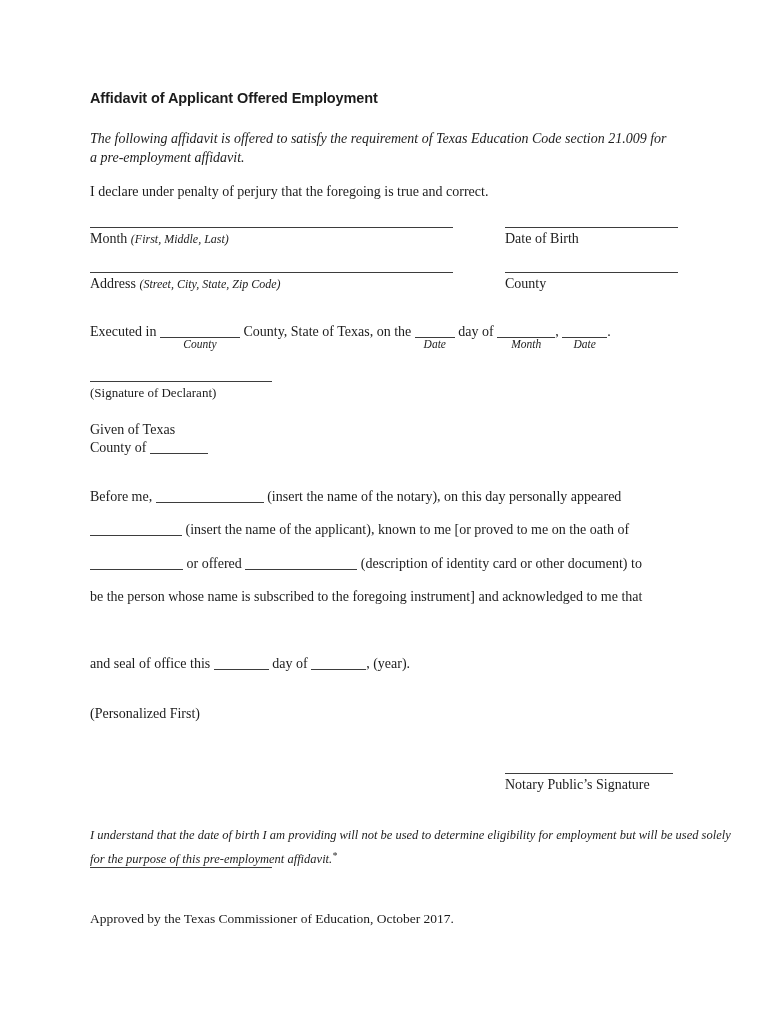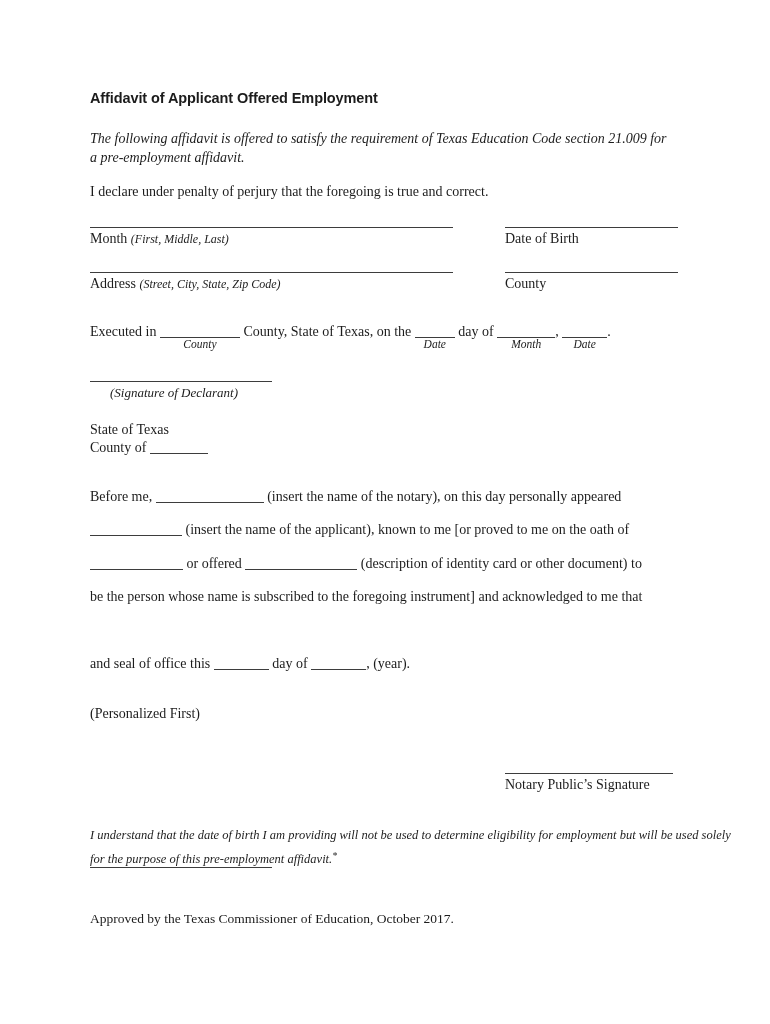--- a/index.html
+++ b/index.html
@@ -11,21 +11,21 @@
   .title{font-family:"Liberation Sans",sans-serif;font-weight:bold;font-size:14.5px;letter-spacing:-0.1px;}
   .italic{font-style:italic;margin-top:9px;}
   .body-text{font-size:14px;}
   .rule{border-top:1.4px solid #3d3d3d;height:0;}
   .field-label{font-size:14px;padding-top:3px;white-space:nowrap;}
   .hint{font-style:italic;font-size:12px;}
   .blank{display:inline-block;border-bottom:1.4px solid #3d3d3d;height:12px;vertical-align:-2px;}
   .lblank{display:inline-block;position:relative;border-bottom:1.4px solid #3d3d3d;height:12px;vertical-align:-2px;}
   .lblank .sub{position:absolute;top:13px;left:0;width:100%;text-align:center;font-style:italic;font-size:11.5px;color:#1c1c1c;}
   .sup{vertical-align:4px;font-size:9.5px;}
-  .caption-italic{font-style:italic;font-size:13px;padding-top:3px;margin-left:20px;}
+  .caption-italic{font-size:13px;padding-top:3px;}
 </style>
 </head>
 <body>
 
 <div class="page">
 
   <div class="abs title" style="top:90px;left:90px">Affidavit of Applicant Offered Employment</div>
 
   <div class="abs italic body-text" style="top:121px;left:90px;line-height:18.5px">
     <div>The following affidavit is offered to satisfy the requirement of Texas Education Code section 21.009 for</div>
@@ -61,21 +61,21 @@
     <span class="lblank" style="width:58px"><span class="sub">Month</span></span><span>,</span>
     <span class="lblank" style="width:45px"><span class="sub">Date</span></span><span>.</span>
   </div>
 
   <div class="abs" style="top:381px;left:90px;width:182px">
     <div class="rule"></div>
     <div class="caption-italic">(Signature of Declarant)</div>
   </div>
 
   <div class="abs body-text" style="top:421px;left:90px;line-height:17.5px">
-    <div>State of Texas</div>
+    <div>Given of Texas</div>
     <div><span>County of</span> <span class="blank" style="width:58px"></span></div>
   </div>
 
   <div class="abs body-text" style="top:489px;left:90px">
     <span>Before me,</span>
     <span class="blank" style="width:108px"></span>
     <span>(insert the name of the notary), on this day personally appeared</span>
   </div>
   <div class="abs body-text" style="top:522px;left:90px">
     <span class="blank" style="width:92px"></span>

